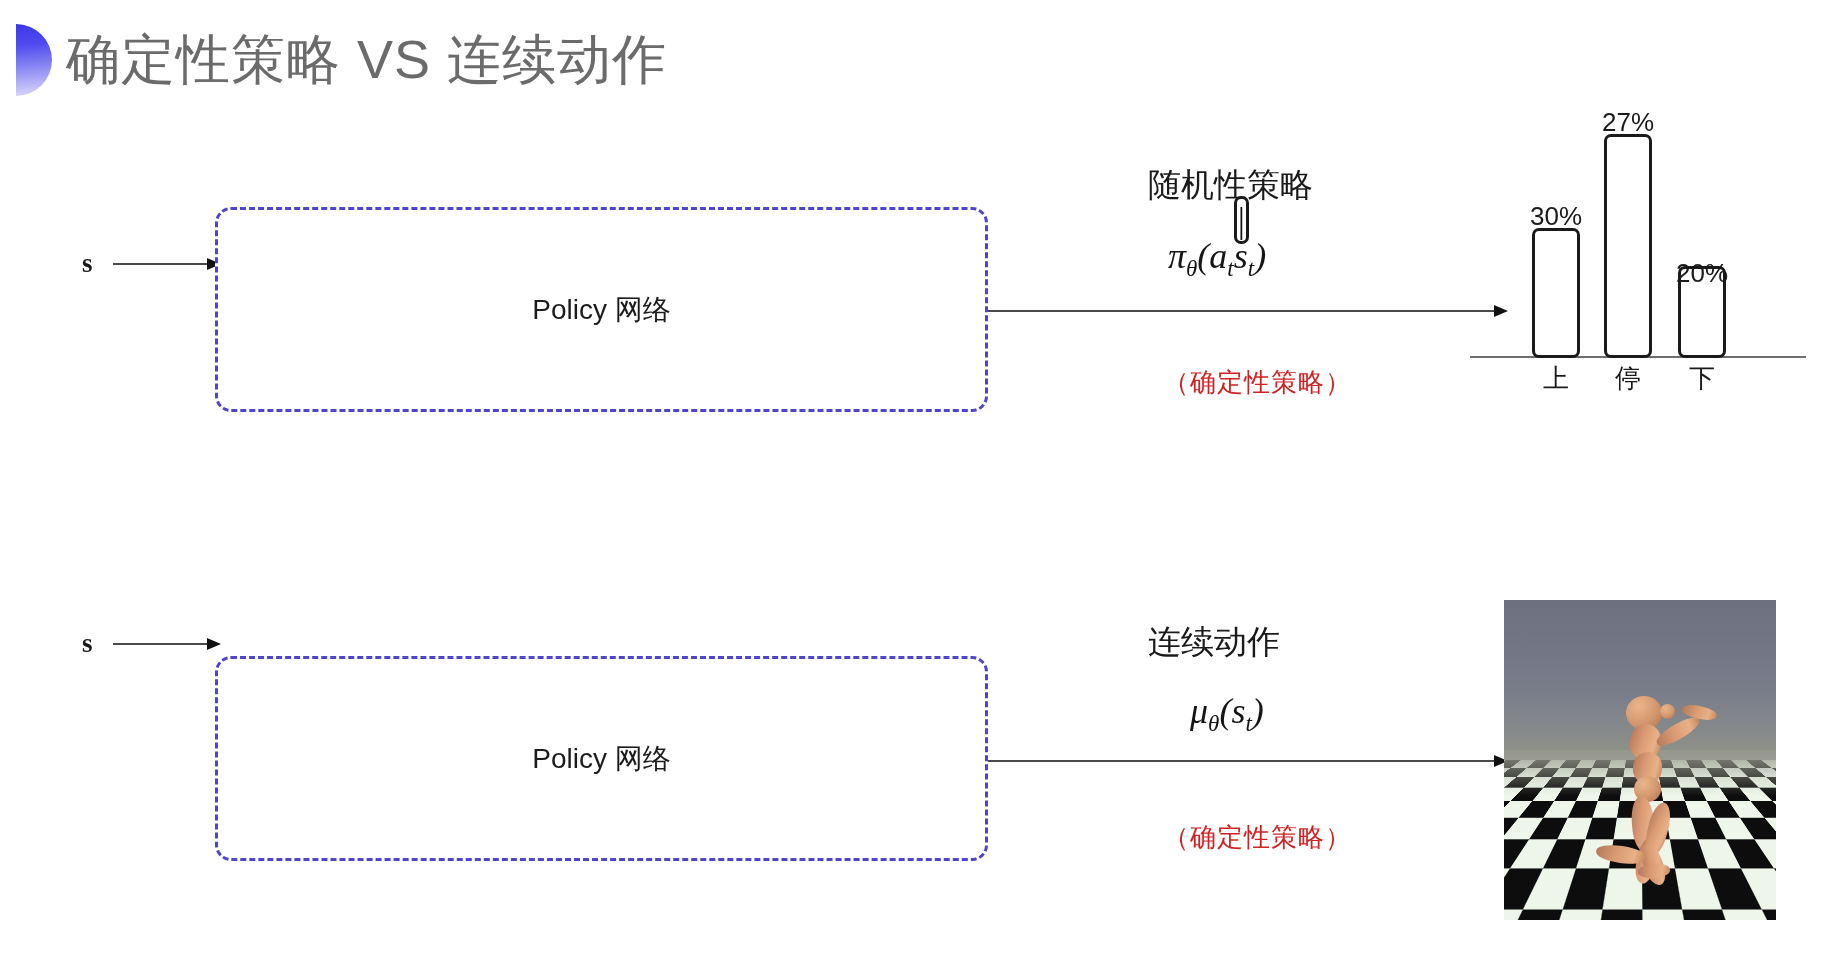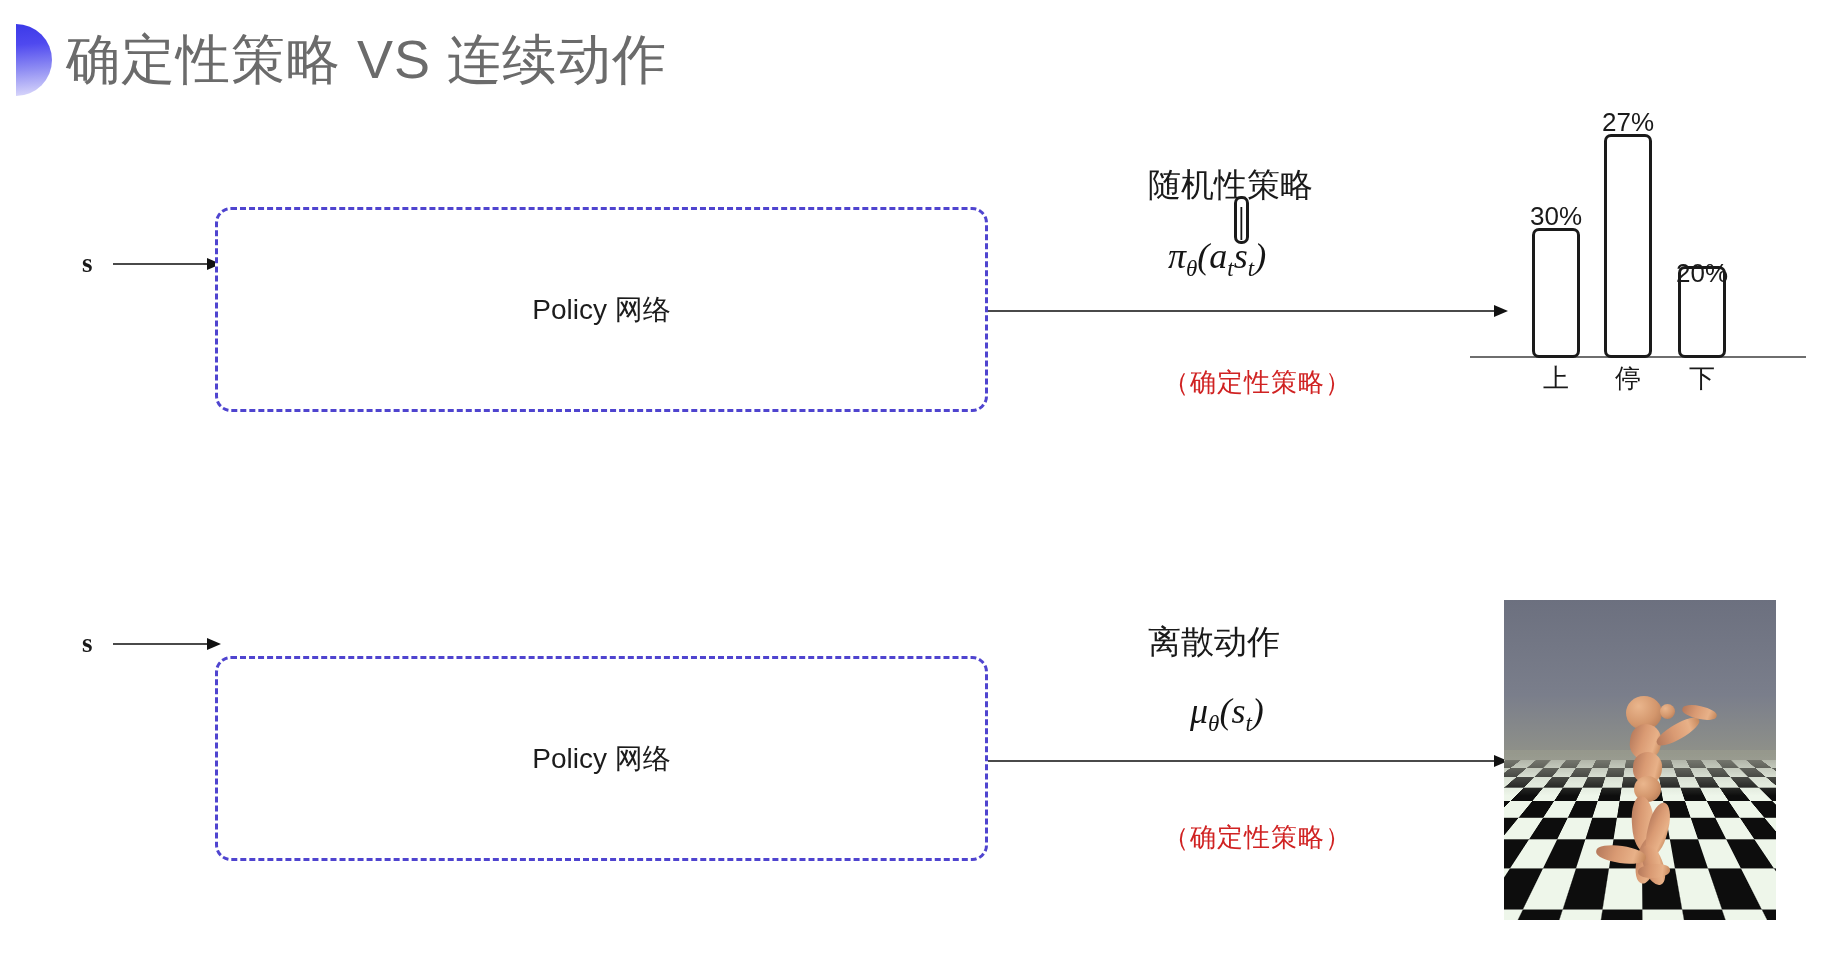--- a/index.html
+++ b/index.html
@@ -273,21 +273,21 @@
 
   <div class="policy-box" style="left:215px; top:656px; width:773px; height:205px;">
     <div class="policy-box-label">Policy 网络</div>
   </div>
 
   <div class="arrow" style="left:988px; top:755px; width:520px;">
     <div class="shaft" style="width:507px;"></div>
     <div class="head" style="left:506px;"></div>
   </div>
 
-  <div class="annot-title" style="left:1148px; top:620px;">离散动作</div>
+  <div class="annot-title" style="left:1148px; top:620px;">连续动作</div>
 
   <div class="annot-formula" style="left:1190px; top:690px;">
     <span>μ</span><span class="sub">θ</span><span>(</span><span>s</span><span class="sub">t</span><span>)</span>
   </div>
 
   <div class="annot-red" style="left:1163px; top:820px;">（确定性策略）</div>
 
   <div id="sim-image">
     <div id="sim-sky"></div>
     <div id="sim-floor"></div>

